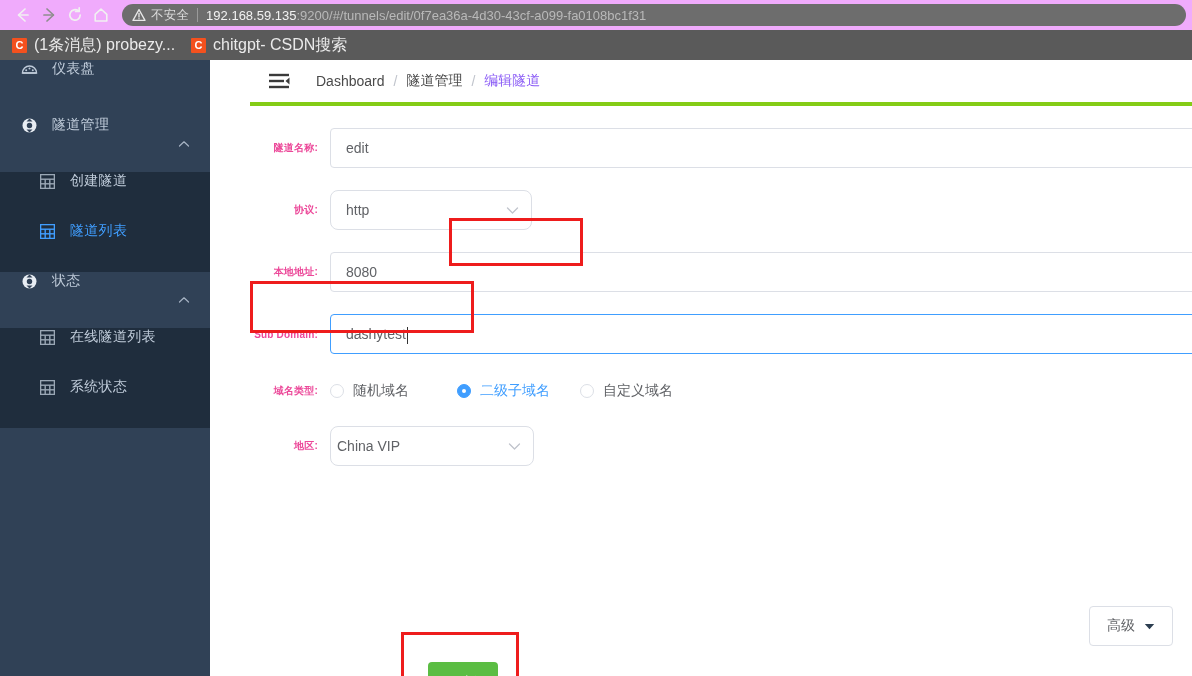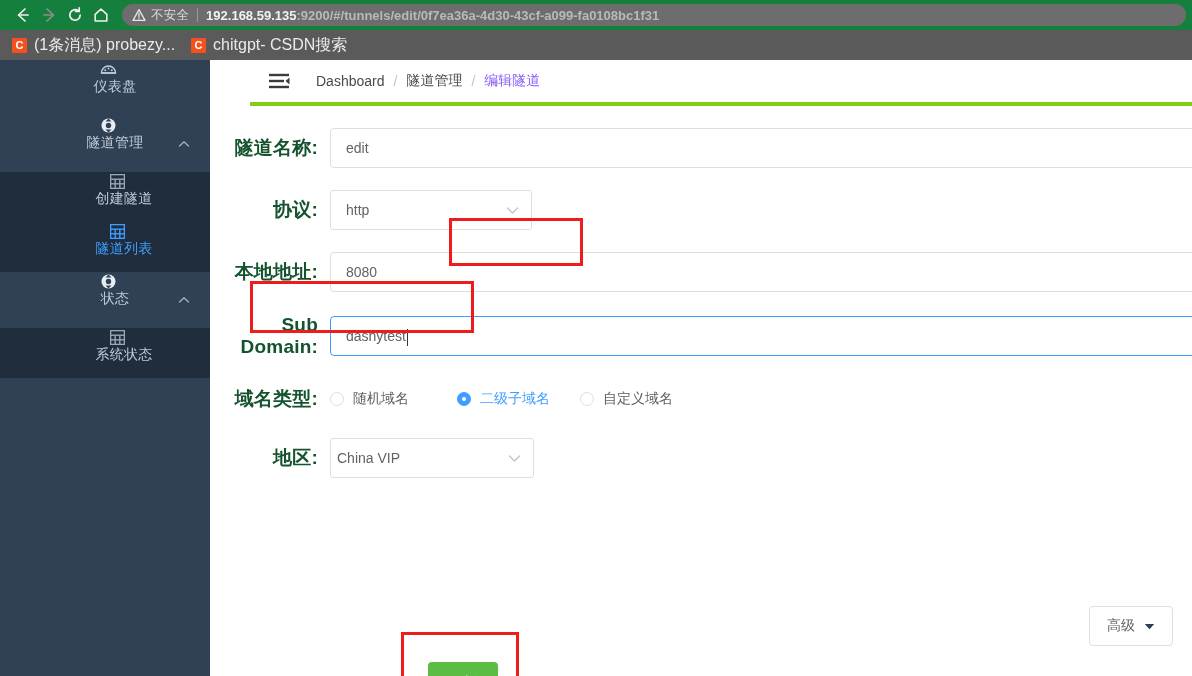--- a/index.html
+++ b/index.html
@@ -8,21 +8,21 @@
     overflow: hidden;
     font-family: "Liberation Sans", "DejaVu Sans", sans-serif;
     background: #ffffff;
   }
 
   
   #browser-chrome { width: 1192px; background: #5a5a5a; }
 
   #nav-bar {
     height: 30px; display: flex; align-items: center;
-    padding: 0 6px 0 10px; background: #15803d; justify-content: space-between;
+    padding: 0 6px 0 10px; background: #f0abfc; justify-content: space-between;
   }
   .nav-btn {
     width: 26px; height: 26px; display: flex;
     align-items: center; justify-content: center;
     flex: 0 0 auto;
   }
   .nav-btn svg { display: block; }
 
   #omnibox {
     flex: 1 1 auto; height: 22px; margin-left: 8px;
@@ -34,21 +34,21 @@
   #security-label {
     color: #dcdcdc; font-size: 12.5px; flex: 0 0 auto;
     letter-spacing: .2px;
   }
   #omnibox-sep {
     width: 1px; height: 14px; background: #9a9a9a;
     margin: 0 8px; flex: 0 0 auto;
   }
   #url-text {
     font-size: 13px; color: #f2f2f2; white-space: nowrap;
-    overflow: hidden; text-overflow: clip; font-weight: bold;
+    overflow: hidden; text-overflow: clip;
   }
   #url-text .dim { color: #b9b9b9; }
 
   #bookmarks-bar {
     height: 30px; display: flex; align-items: center;
     padding: 0 8px; background: #5a5a5a;
   }
   .bookmark {
     display: flex; align-items: center; height: 22px;
     padding: 0 8px 0 4px; margin-right: 4px;
@@ -64,22 +64,22 @@
 
   
   #app { display: flex; width: 1192px; height: 616px; background: #fff; }
 
   
   #sidebar {
     width: 210px; flex: 0 0 210px; height: 616px;
     background: #304156; overflow: hidden;
   }
   .menu-item {
-    height: 56px; display: flex; align-items: center;
-    padding-left: 20px; cursor: pointer; position: relative; flex-direction: column;
+    height: 56px; display: flex; 
+    padding-left: 20px; cursor: pointer; position: relative;
   }
   .menu-item.sub { padding-left: 38px; height: 50px; background: #1f2d3d; }
   .menu-item.submenu-group { background: #304156; }
   .mi-icon {
     width: 18px; height: 18px; flex: 0 0 18px;
     margin-right: 14px; display: flex;
     align-items: center; justify-content: center;
   }
   .mi-label {
     font-size: 14px; color: #bfcbd9; white-space: nowrap;
@@ -105,36 +105,36 @@
   .crumb { color: #4a4a4a; white-space: nowrap; }
   .crumb.current { color: #8b5cf6; }
   .crumb-sep { color: #c0c4cc; margin: 0 9px; }
 
   
   #form-area { padding-top: 22px; position: relative; }
 
   .form-row { display: flex; align-items: center; margin-bottom: 22px; position: relative; }
   .form-label {
     width: 120px; flex: 0 0 120px; text-align: right;
-    padding-right: 12px; font-size: 19px; color: #14532d;
+    padding-right: 12px; font-size: 10px; color: #ec4899;
     font-weight: bold; letter-spacing: .2px;
   }
   .form-label.latin { font-weight: bold; }
 
   .text-input {
     height: 40px; border: 1px solid #dcdfe6; border-radius: 4px;
     display: flex; align-items: center; padding: 0 15px;
     font-size: 14px; color: #606266; background: #fff;
     width: 1040px; flex: 0 0 1040px;
   }
   .text-input.focused { border-color: #409eff; }
 
   .select-box {
     height: 40px; width: 202px; flex: 0 0 202px;
-    border: 1px solid #dcdfe6; border-radius: 3px;
+    border: 1px solid #dcdfe6; border-radius: 8px;
     display: flex; align-items: center; justify-content: space-between;
     padding: 0 12px 0 15px; font-size: 14px; color: #606266;
     background: #fff; cursor: pointer;
   }
   .select-box.wide { width: 204px; flex: 0 0 204px; padding-left: 6px; }
 
   .caret { display: flex; align-items: center; }
 
   
   .text-caret {
@@ -315,20 +315,32 @@
         </svg>
       </span>
       <span class="mi-label">状态</span>
       <span class="mi-arrow">
         <svg width="12" height="8" viewBox="0 0 12 8">
           <path d="M1.5 6 L6 1.8 L10.5 6" fill="none" stroke="#a7b4c4" stroke-width="1.2" stroke-linecap="round" stroke-linejoin="round"></path>
         </svg>
       </span>
     </div>
 
+    <div class="menu-item sub">
+      <span class="mi-icon">
+        <svg width="15" height="15" viewBox="0 0 15 15">
+          <rect x="0.6" y="0.6" width="13.8" height="13.8" fill="none" stroke="#9aa7b5" stroke-width="1.4"></rect>
+          <line x1="0.6" y1="5.2" x2="14.4" y2="5.2" stroke="#9aa7b5" stroke-width="1.4"></line>
+          <line x1="5.2" y1="5.2" x2="5.2" y2="14.4" stroke="#9aa7b5" stroke-width="1.4"></line>
+          <line x1="9.8" y1="5.2" x2="9.8" y2="14.4" stroke="#9aa7b5" stroke-width="1.4"></line>
+          <line x1="0.6" y1="9.8" x2="14.4" y2="9.8" stroke="#9aa7b5" stroke-width="1.4"></line>
+        </svg>
+      </span>
+      <span class="mi-label">在线隧道列表</span>
+    </div>
 
     <div class="menu-item sub">
       <span class="mi-icon">
         <svg width="15" height="15" viewBox="0 0 15 15">
           <rect x="0.6" y="0.6" width="13.8" height="13.8" fill="none" stroke="#9aa7b5" stroke-width="1.4"></rect>
           <line x1="0.6" y1="5.2" x2="14.4" y2="5.2" stroke="#9aa7b5" stroke-width="1.4"></line>
           <line x1="5.2" y1="5.2" x2="5.2" y2="14.4" stroke="#9aa7b5" stroke-width="1.4"></line>
           <line x1="9.8" y1="5.2" x2="9.8" y2="14.4" stroke="#9aa7b5" stroke-width="1.4"></line>
           <line x1="0.6" y1="9.8" x2="14.4" y2="9.8" stroke="#9aa7b5" stroke-width="1.4"></line>
         </svg>

